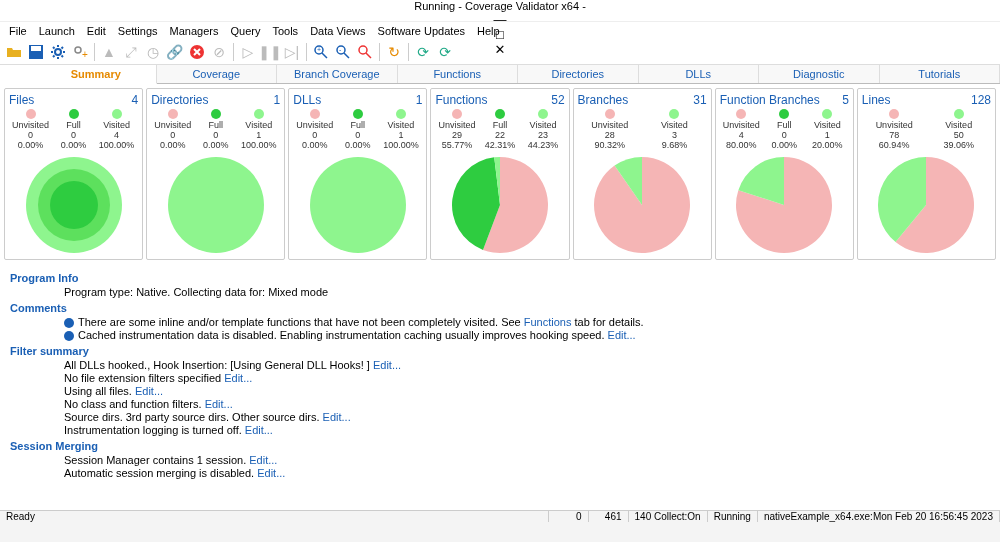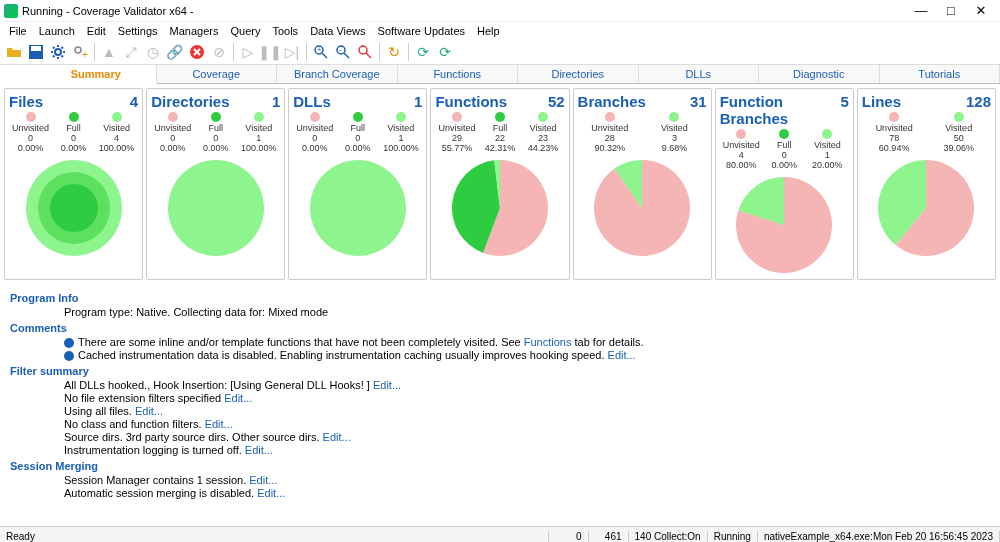--- a/index.html
+++ b/index.html
@@ -1,46 +1,46 @@
 <!DOCTYPE html>
 <html><head>
 <meta charset="utf-8">
 <style>
 * { box-sizing: border-box; margin: 0; padding: 0; }
 body { font-family: "Segoe UI", Tahoma, sans-serif; font-size: 11px; background: #fff; color: #000; width: 1000px; height: 542px; overflow: hidden; display: flex; flex-direction: column; }
-.titlebar { display: flex; align-items: center; height: 22px; padding: 0 4px; background: #fff; border-bottom: 1px solid #eee; }
+.titlebar { display: flex; align-items: center; height: 22px; padding: 0 4px; background: #fff; border-bottom: 1px solid #eee; flex-direction: column; }
 .titlebar .icon { width: 14px; height: 14px; margin-right: 4px; background: linear-gradient(135deg,#2a8,#0c4); border-radius: 2px; }
 .titlebar .title { flex: 1; font-size: 11px; }
 .titlebar .wbtn { width: 30px; text-align: center; font-size: 13px; cursor: default; }
 .menubar { display: flex; gap: 2px; padding: 2px 4px; font-size: 11px; }
 .menubar span { padding: 1px 5px; cursor: default; }
 .toolbar { display: flex; gap: 2px; padding: 2px 4px; border-bottom: 1px solid #ddd; align-items: center; }
 .tb { width: 20px; height: 20px; display:flex; justify-content:center; align-items:center; font-size:14px; cursor:default; border:1px solid transparent; border-radius:2px; }
 .tb svg { width:16px; height:16px; }
 .sep { width:1px; height:18px; background:#ccc; margin:0 2px; }
 .tabs { display: flex; border-bottom: 1px solid #bbb; background: #f8f8f8; }
 .tab { flex: 1; text-align: center; padding: 3px 0; font-size: 11px; color: #1a5fb4; cursor: default; border-right: 1px solid #ddd; }
 .tab.active { color: #e68a00; font-weight: bold; background:#fff; border-bottom:1px solid #fff; margin-bottom:-1px;padding-left:36px;}
 .panels { display: flex; gap: 3px; padding: 4px; }
 .panel { flex: 1; border: 1px solid #ccc; border-radius: 2px; padding: 4px 4px 2px 4px; background:#fff; }
-.panel-head { display: flex; justify-content: space-between; color: #1a5fb4; font-weight: bold; font-size: 15px; margin-bottom: 2px; }
+.panel-head { display: flex; justify-content: space-between; color: #1a5fb4; font-weight: normal; font-size: 12px; margin-bottom: 2px; }
 .panel-cols { display: flex; justify-content: space-around; text-align: center; font-size: 9px; color:#333; }
 .panel-cols > div { flex:1; }
 .dot { width:10px; height:10px; border-radius:50%; margin:0 auto 1px auto; }
 .dot.un { background:#f5b5b5; }
 .dot.fu { background:#2ecc40; }
 .dot.vi { background:#8ef58e; }
 .chart { width: 100%; height: 105px; display:flex; justify-content:center; align-items:center; margin-top:2px; }
 .chart svg { width: 100px; height:100px; }
 .section { padding: 4px 10px 0 10px; font-size: 11px; }
 .section h3 { color:#1a5fb4; font-size:11px; font-weight:bold; margin: 4px 0 2px 0; }
 .section p, .section div.line { margin: 1px 0 1px 8px; padding-left: 46px; }
 .bullet { display:inline-block; width:10px; height:10px; border-radius:50%; background:#1a5fb4; margin-right:4px; vertical-align:middle; }
 a.link { color:#1a5fb4; text-decoration:none; cursor:default; }
-.statusbar { display:flex; font-size:10px; border-top:1px solid #ccc; background:#f4f4f4; height:16px; align-items:flex-end; margin-top:auto; }
+.statusbar { display:flex; font-size:10px; border-top:1px solid #ccc; background:#f4f4f4; height:32px; align-items:flex-start; margin-top:auto; }
 .statusbar .cell { padding:0 6px; border-right:1px solid #ccc; }
 .statusbar .flex { flex:1; }
 </style>
 </head>
 <body>
 
 <div class="titlebar">
   <div class="icon"></div>
   <div class="title">Running - Coverage Validator x64 -</div>
   <div class="wbtn">—</div>

